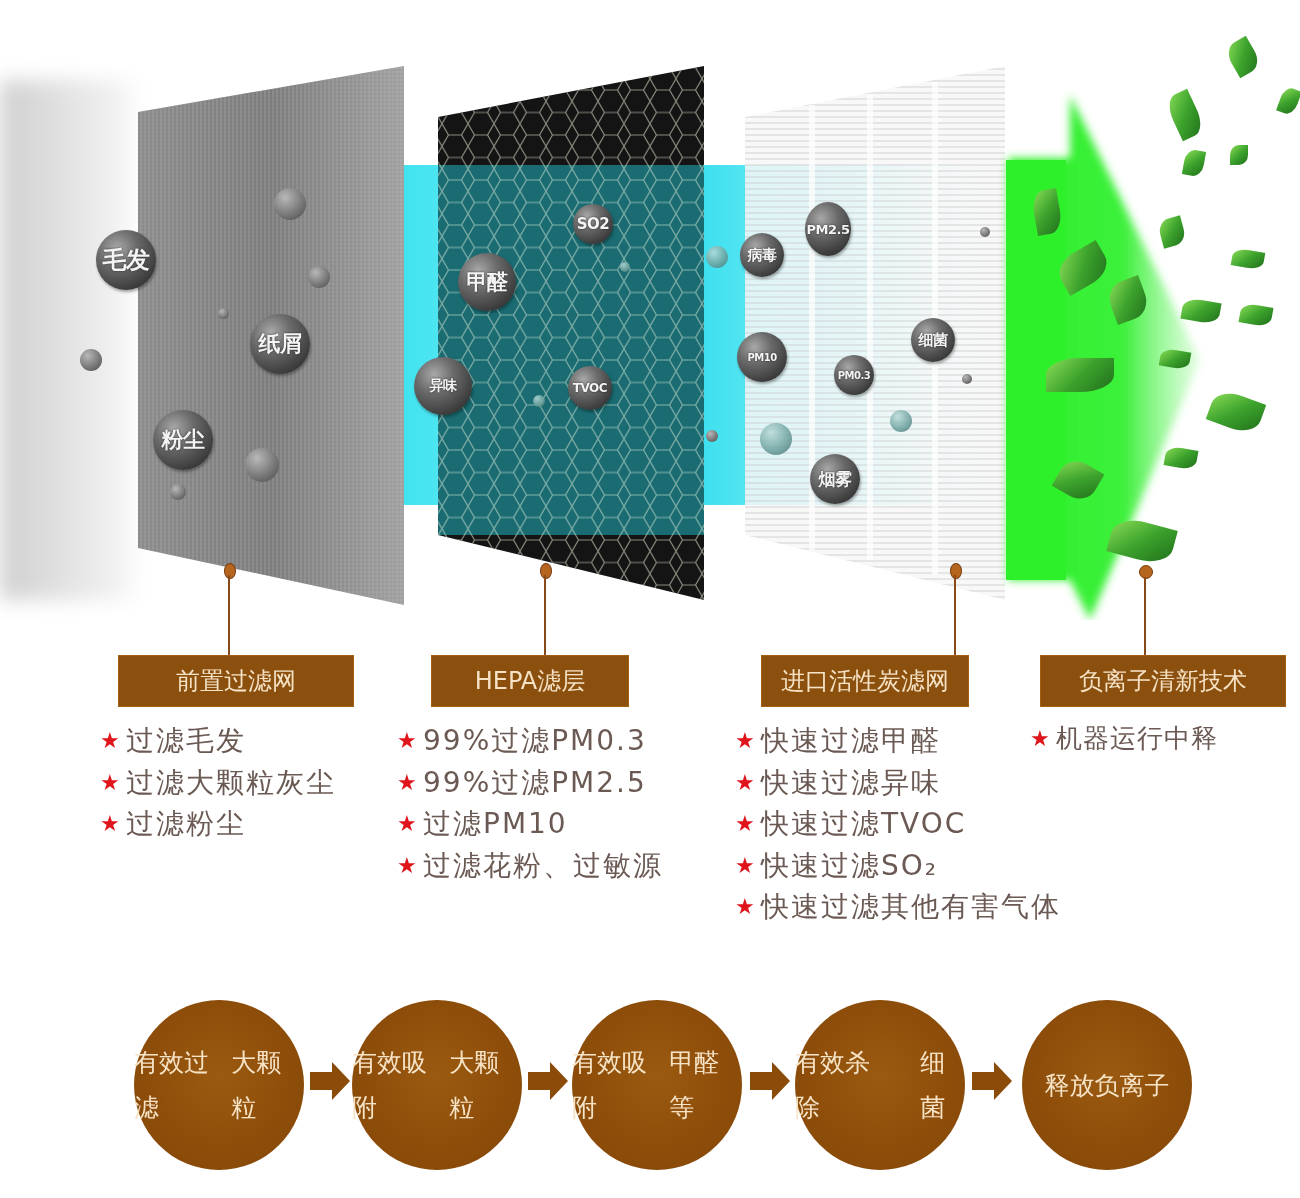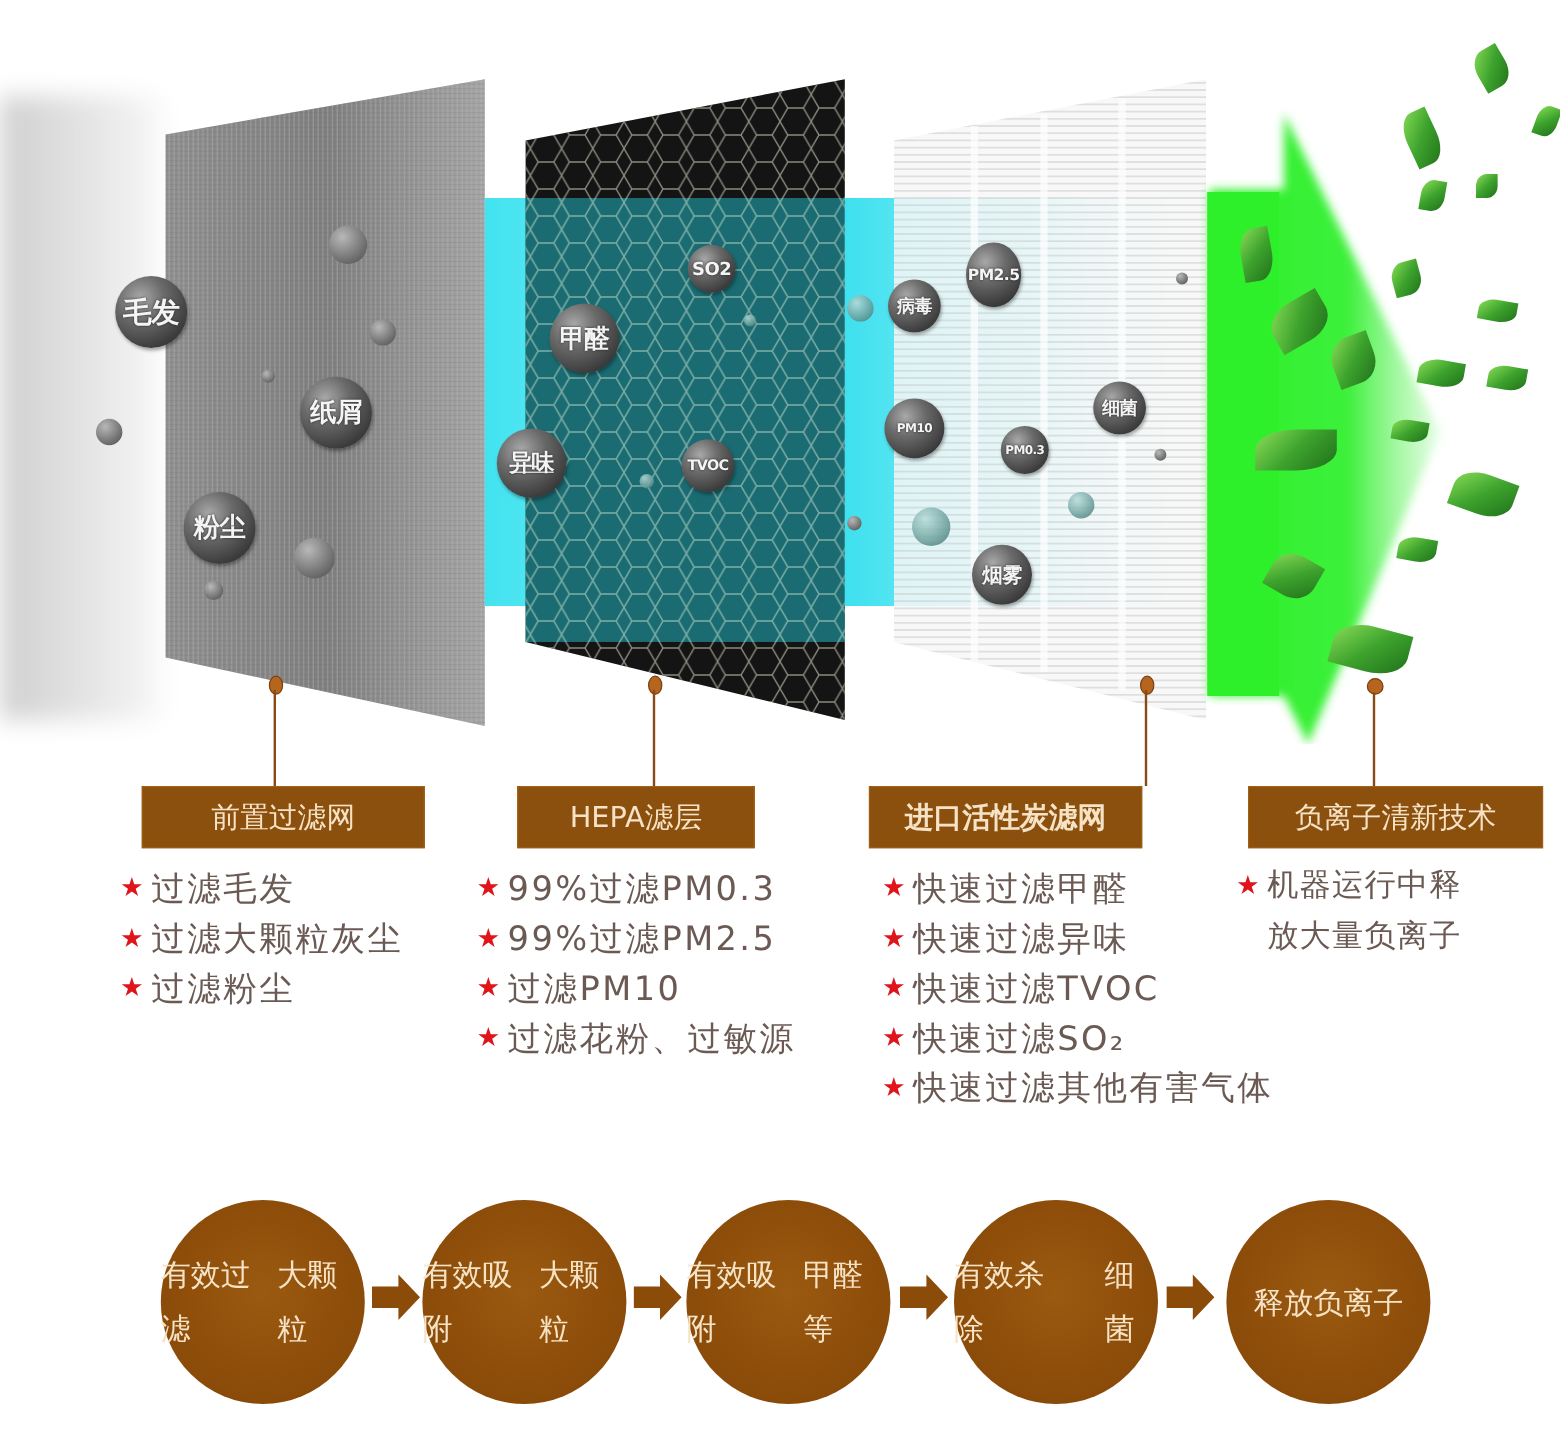--- a/index.html
+++ b/index.html
@@ -114,21 +114,21 @@
   <div class="ball" style="left:153px;top:410px;width:60px;height:60px;font-size:22px;">粉尘</div>
   <div class="dot" style="left:274px;top:188px;width:32px;height:32px;"></div>
   <div class="dot" style="left:308px;top:266px;width:22px;height:22px;"></div>
   <div class="dot" style="left:80px;top:349px;width:22px;height:22px;"></div>
   <div class="dot" style="left:245px;top:448px;width:34px;height:34px;"></div>
   <div class="dot" style="left:218px;top:308px;width:11px;height:11px;"></div>
   <div class="dot" style="left:170px;top:484px;width:16px;height:16px;"></div>
 
   <div class="ball" style="left:573px;top:204px;width:40px;height:40px;font-size:15px;">SO2</div>
   <div class="ball" style="left:458px;top:253px;width:58px;height:58px;font-size:21px;">甲醛</div>
-  <div class="ball" style="left:414px;top:357px;width:58px;height:58px;font-size:19px;text-decoration:underline;">异味</div>
+  <div class="ball" style="left:414px;top:357px;width:58px;height:58px;font-size:14px;">异味</div>
   <div class="ball" style="left:568px;top:366px;width:44px;height:44px;font-size:12px;">TVOC</div>
   <div class="dot teal" style="left:533px;top:395px;width:12px;height:12px;"></div>
   <div class="dot teal" style="left:620px;top:262px;width:10px;height:10px;"></div>
 
   <div class="ball" style="left:740px;top:233px;width:44px;height:44px;font-size:15px;">病毒</div>
   <div class="ball" style="left:805px;top:202px;width:46px;height:54px;font-size:13px;">PM2.5</div>
   <div class="ball" style="left:737px;top:332px;width:50px;height:50px;font-size:10px;">PM10</div>
   <div class="ball" style="left:834px;top:355px;width:40px;height:40px;font-size:10px;">PM0.3</div>
   <div class="ball" style="left:911px;top:318px;width:44px;height:44px;font-size:15px;">细菌</div>
   <div class="ball" style="left:810px;top:454px;width:50px;height:50px;font-size:17px;">烟雾</div>
@@ -163,21 +163,21 @@
 <div class="connector" style="left:228px;top:575px;height:80px;"></div>
 <div class="pin" style="left:540px;top:563px;"></div>
 <div class="connector" style="left:544px;top:575px;height:80px;"></div>
 <div class="pin" style="left:950px;top:563px;"></div>
 <div class="connector" style="left:954px;top:575px;height:80px;"></div>
 <div class="pin" style="left:1139px;top:565px;width:12px;height:12px;"></div>
 <div class="connector" style="left:1144px;top:577px;height:78px;"></div>
 
 <div class="label-box" style="left:118px;top:655px;width:236px;">前置过滤网</div>
 <div class="label-box" style="left:431px;top:655px;width:198px;">HEPA滤层</div>
-<div class="label-box" style="left:724px;top:655px;width:228px;font-weight:bold;">进口活性炭滤网</div>
+<div class="label-box" style="left:761px;top:655px;width:208px;">进口活性炭滤网</div>
 <div class="label-box" style="left:1040px;top:655px;width:246px;">负离子清新技术</div>
 
 <ul class="bullets" style="left:100px;top:720px;">
   <li>
       <span class="star">★</span>
       <span>过滤毛发</span>
     </li>
   <li>
       <span class="star">★</span>
       <span>过滤大颗粒灰尘</span>
@@ -227,24 +227,20 @@
   <li>
       <span class="star">★</span>
       <span>快速过滤其他有害气体</span>
     </li>
 </ul>
 
 <ul class="bullets" style="left:1030px;top:718px;font-size:26px;letter-spacing:1px;">
   <li>
       <span class="star">★</span>
       <span>机器运行中释</span>
-    </li>
-  <li>
-      <span class="star blank"></span>
-      <span>放大量负离子</span>
     </li>
 </ul>
 
 <div class="step" style="left:134px;">
   <span>有效过滤</span>
   <span>大颗粒</span>
 </div>
 <svg class="arrow" style="left:310px;" viewBox="0 0 42 42">
   <polygon points="0,12 22,12 22,2 40,21 22,40 22,30 0,30" fill="#8b4b09"></polygon>
 </svg>

